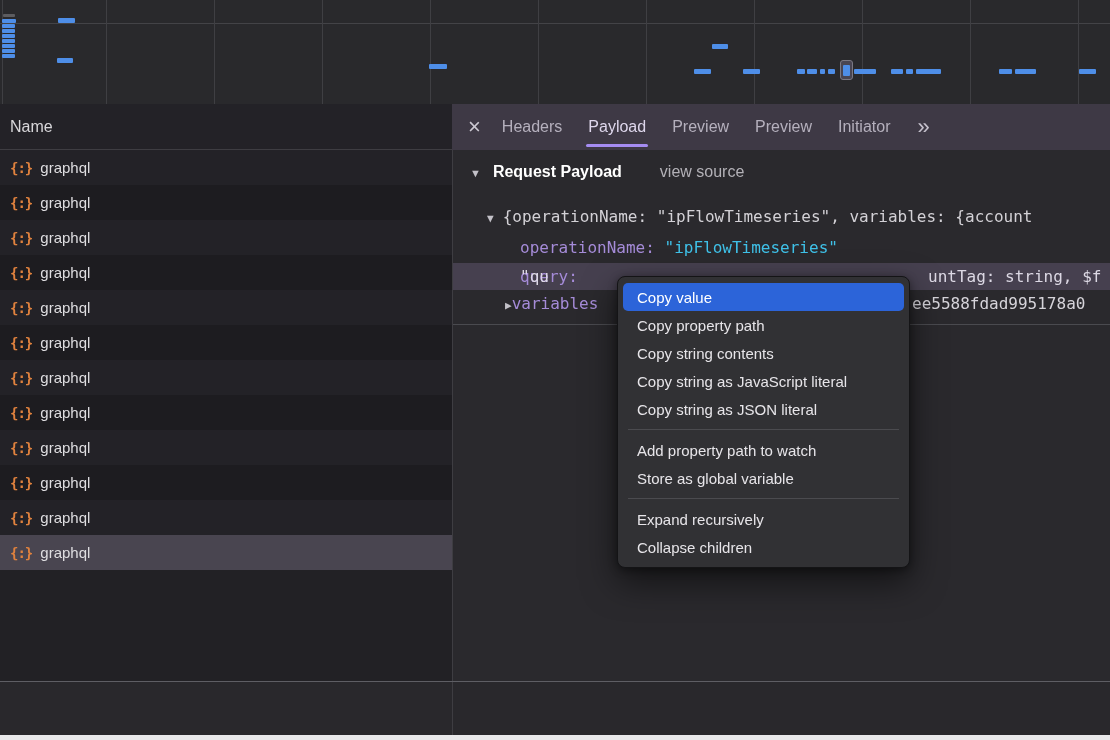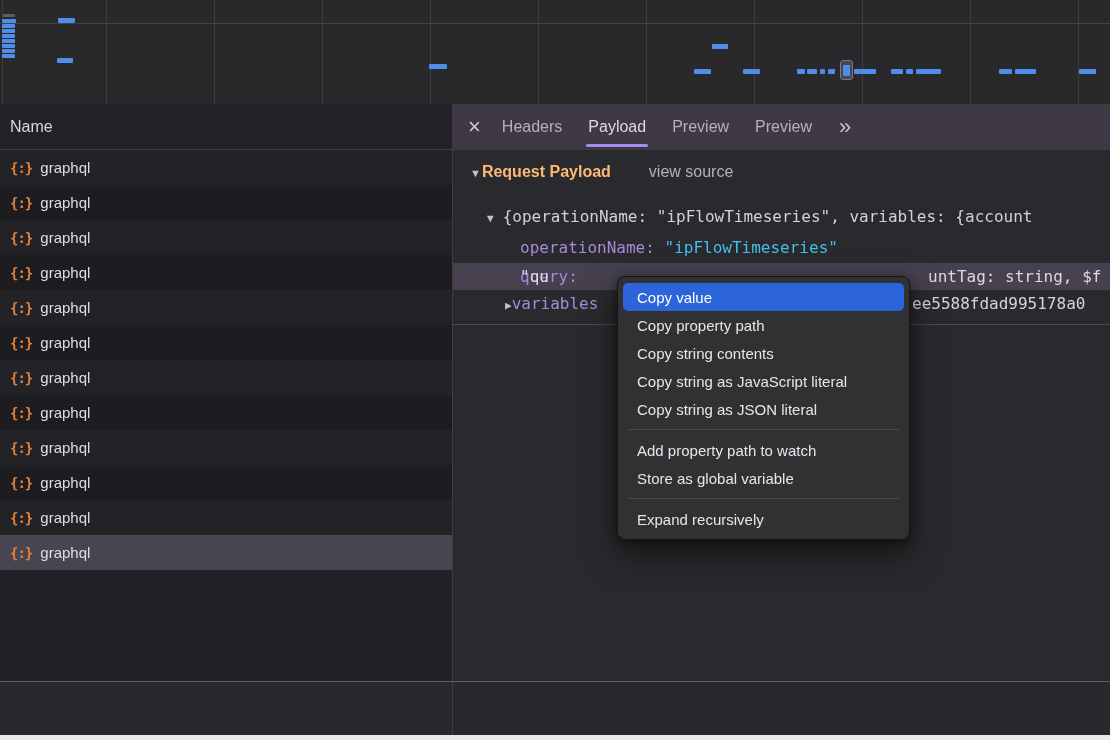--- a/index.html
+++ b/index.html
@@ -42,21 +42,21 @@
   .left-empty{position:absolute;left:0;top:570px;width:452px;height:111px;background:#222125;}
   .divider-v{position:absolute;left:452px;top:150px;width:1px;height:585px;background:#3e3d42;z-index:2;}
   .divider-h{position:absolute;left:0;top:681px;width:1110px;height:1px;background:#5e5e64;z-index:2;}
   .footer{position:absolute;left:0;top:682px;width:1110px;height:53px;background:#29282c;}
   .bottom-strip{position:absolute;left:0;top:735px;width:1110px;height:5px;background:#e9e9eb;}
   
   .details{position:absolute;left:452px;top:150px;width:658px;height:531px;
     background:#2a292d;overflow:hidden;}
   .payload-header{position:absolute;left:18px;top:13px;display:flex;align-items:baseline;}
   .tri{font-size:11px;color:#c3c1c8;}
-  .payload-title{font-size:16px;font-weight:bold;color:#fdba74;margin-left:1px;}
+  .payload-title{font-size:16px;font-weight:bold;color:#ffffff;margin-left:12px;}
   .view-source{font-size:16px;color:#b3b1b7;margin-left:38px;}
   .tree{font-family:"DejaVu Sans Mono",monospace;font-size:16px;color:#d3d1d6;white-space:nowrap;}
   .row-preview{position:absolute;left:35px;top:57px;right:0;overflow:hidden;}
   .row-preview .tri{margin-right:9px;}
   .row-opname{position:absolute;left:68px;top:88px;}
   .key{color:#a58bd8;}
   .str{color:#3fc1e8;}
   .seltext{color:#dcd8e4;}
   .row-query-band{position:absolute;left:0;top:113px;width:658px;height:27px;background:#46404f;}
   .row-query-band span{position:absolute;top:0;line-height:27px;}
@@ -125,20 +125,21 @@
   <span>Name</span>
 </div>
 
 <div class="tabbar">
   <span class="close-btn">×</span>
   <div style="display:flex;height:100%;">
       <div class="tab">Headers</div>
       <div class="tab active">Payload</div>
       <div class="tab">Preview</div>
       <div class="tab">Preview</div>
+      <div class="tab">Initiator</div>
     </div>
   <span class="overflow-btn">»</span>
 </div>
 
 <div class="request-list">
     <div class="req-row even">
       <span class="req-icon">{:}</span>
       <span>graphql</span>
     </div>
     <div class="req-row odd">
@@ -228,13 +229,14 @@
     <div class="menu-item highlighted" style="background: rgb(44, 100, 217);">Copy value</div>
     <div class="menu-item">Copy property path</div>
     <div class="menu-item">Copy string contents</div>
     <div class="menu-item">Copy string as JavaScript literal</div>
     <div class="menu-item">Copy string as JSON literal</div>
     <div class="menu-sep"></div>
     <div class="menu-item">Add property path to watch</div>
     <div class="menu-item">Store as global variable</div>
     <div class="menu-sep"></div>
     <div class="menu-item">Expand recursively</div>
+    <div class="menu-item">Collapse children</div>
   </div>
 
 </body></html>

